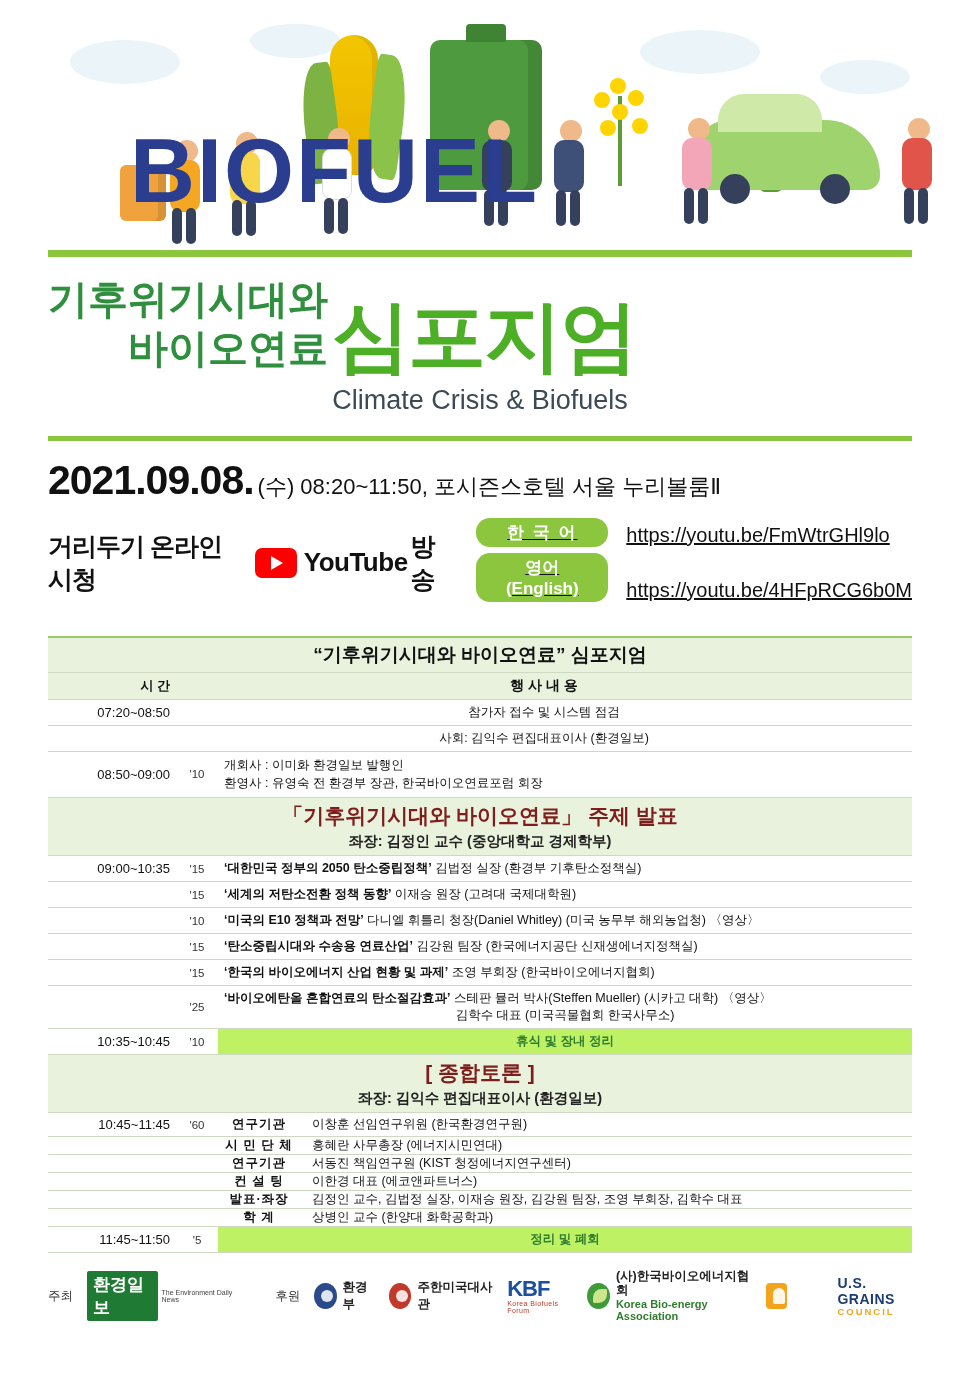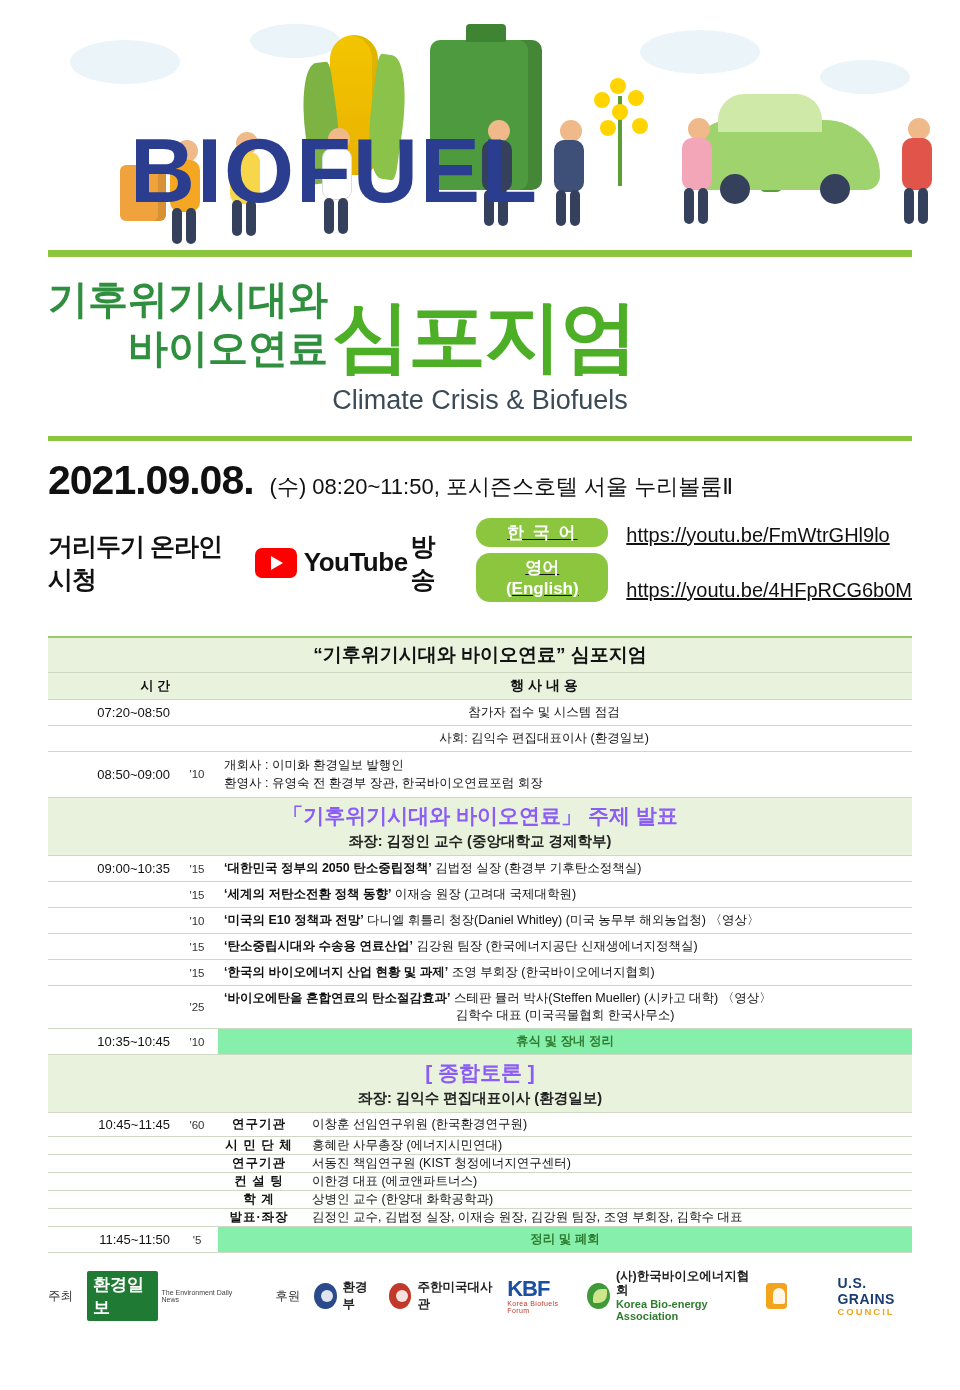--- a/index.html
+++ b/index.html
@@ -115,21 +115,21 @@
   }
   .en-title {
     text-align:center; font-size:27px; color:#3b4a55; margin-top:12px; margin-bottom:14px;
     font-family:"Liberation Sans", sans-serif;
   }
 
   
   .info { padding:16px 48px 6px; }
   .date-row { display:flex; align-items:baseline; flex-wrap:wrap; }
   .date-big { font-size:41px; font-weight:bold; letter-spacing:-1px; }
-  .date-rest { font-size:22px; margin-left:16px; }
+  .date-rest { font-size:22px; margin-left:4px; }
   .watch-row { display:flex; align-items:center; margin-top:14px; gap:3px; }
   .watch-label { font-size:25px; font-weight:bold; letter-spacing:-1px; }
   .yt {
     display:inline-flex; align-items:center; gap:7px;
     background:#ffffff;
   }
   .yt-icon {
     width:42px; height:30px; background:#ff0000; border-radius:7px;
     position:relative;
   }
@@ -161,28 +161,28 @@
   }
   .band {
     background:#e8f2dc; text-align:center; font-weight:bold;
   }
   .band .band-main { font-size:19px; }
   .hdr { background:#e8f2dc; text-align:center; font-weight:bold; font-size:14px; }
   .c-time { width:128px; text-align:right; font-size:13px; white-space:nowrap; }
   .c-dur  { width:42px;  text-align:center; font-size:11.5px; color:#333; }
   .c-body { padding-left:10px; }
   .center { text-align:center; }
-  .sec-title { font-size:21px; font-weight:bold; color:#8b5cf6; }
+  .sec-title { font-size:21px; font-weight:bold; color:#7f1d1d; }
   .sec-sub { font-size:14.5px; font-weight:bold; color:#222; margin-top:2px; }
   .talk b { font-weight:bold; }
   .role {
     width:82px; font-weight:bold; text-align:center; font-size:12.5px; letter-spacing:1px;
   }
   .two-line { line-height:1.5; }
-  .rest-row { background:#86efac; text-align:center; font-weight:bold; color:#2f7d2f; }
+  .rest-row { background:#bef264; text-align:center; font-weight:bold; color:#2f7d2f; }
 
   
   .footer {
     margin:16px 48px 0; display:flex; align-items:center; gap:14px; flex-wrap:nowrap;
     font-size:12px;
   }
   .f-label { font-size:12.5px; color:#333; white-space:nowrap; }
   .f-item { display:flex; align-items:center; gap:6px; }
   .logo-env {
     display:flex; align-items:center; gap:4px;
@@ -459,32 +459,32 @@
               <div class="role">컨 설 팅</div>
               <div style="padding-left: 12px;">이한경 대표 (에코앤파트너스)</div>
             </div>
           </td>
         </tr>
         <tr>
           <td class="c-time"></td>
           <td class="c-dur"></td>
           <td class="c-body" style="padding: 0px;">
             <div style="display: flex; align-items: center;">
-              <div class="role">학    계</div>
-              <div style="padding-left: 12px;">상병인 교수 (한양대 화학공학과)</div>
+              <div class="role">발표·좌장</div>
+              <div style="padding-left: 12px;">김정인 교수, 김법정 실장, 이재승 원장, 김강원 팀장, 조영 부회장, 김학수 대표</div>
             </div>
           </td>
         </tr>
         <tr>
           <td class="c-time"></td>
           <td class="c-dur"></td>
           <td class="c-body" style="padding: 0px;">
             <div style="display: flex; align-items: center;">
-              <div class="role">발표·좌장</div>
-              <div style="padding-left: 12px;">김정인 교수, 김법정 실장, 이재승 원장, 김강원 팀장, 조영 부회장, 김학수 대표</div>
+              <div class="role">학    계</div>
+              <div style="padding-left: 12px;">상병인 교수 (한양대 화학공학과)</div>
             </div>
           </td>
         </tr>
         <tr>
           <td class="c-time">11:45~11:50</td>
           <td class="c-dur">'5</td>
           <td class="rest-row">정리 및 폐회</td>
         </tr>
       </tbody>
   </table>

